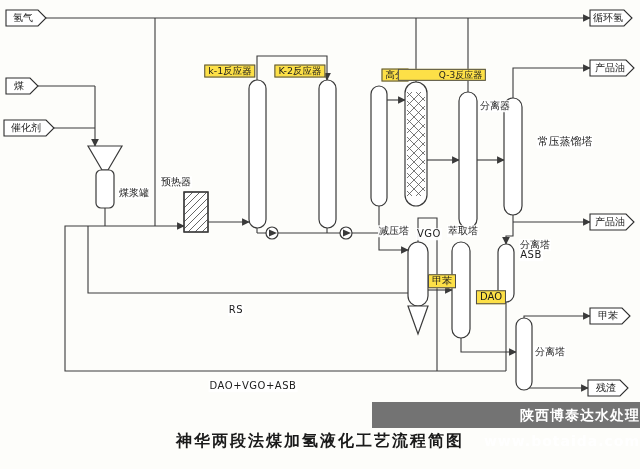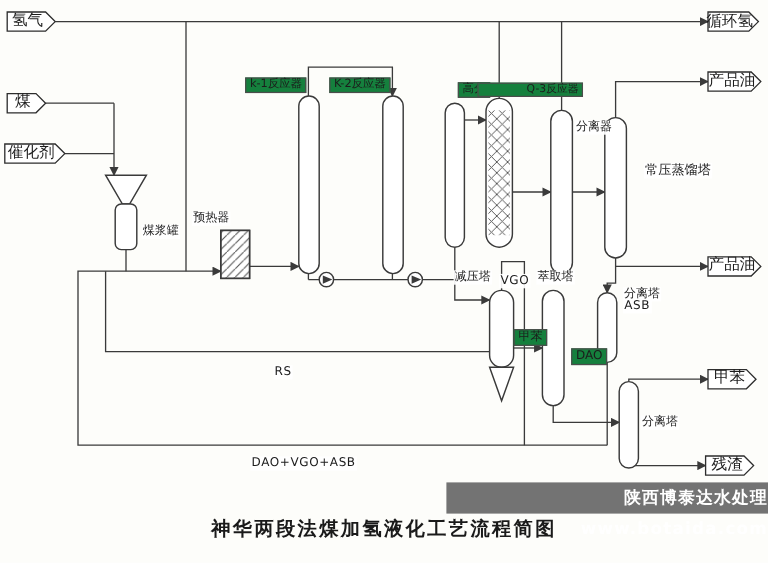--- a/index.html
+++ b/index.html
@@ -5,22 +5,22 @@
   * { margin:0; padding:0; box-sizing:border-box; }
   html,body { width:640px; height:469px; }
   body { font-family:"DejaVu Sans","Liberation Sans",sans-serif; background:#ffffff; }
   .canvas { position:relative; width:640px; height:469px; background:#fdfdfa; overflow:hidden; }
   .canvas > svg { position:absolute; left:0; top:0; }
   .lbl {
     position:absolute; transform:translate(-50%,-50%);
     font-size:10px; color:#1c1c1c; white-space:nowrap; line-height:1.15;
     background:rgba(255,255,255,0.92); padding:0 1px; text-align:center;
   }
-  .boxed { border:1px solid #4c4c4c; padding:0 3px; background:#15803d; }
-  .tagtext { font-size:13px; background:transparent; }
+  .boxed { border:1px solid #4c4c4c; padding:0 3px; background:#fde047; }
+  .tagtext { font-size:10px; background:transparent; }
   .linelbl { font-size:10px; letter-spacing:0.5px;margin-top:24px; }
   .title {
     position:absolute; left:0; top:431px; width:640px; text-align:center;
     font-size:16px; font-weight:600; color:#1a1a1a; letter-spacing:2px;
     font-family:"DejaVu Serif","Liberation Serif",serif;
   }
   .watermark {
     position:absolute; left:372px; top:402px; width:268px; height:26px;
     background:#737373; color:#ffffff; font-size:14px; font-weight:bold;
     line-height:26px; text-align:right; letter-spacing:1px;

